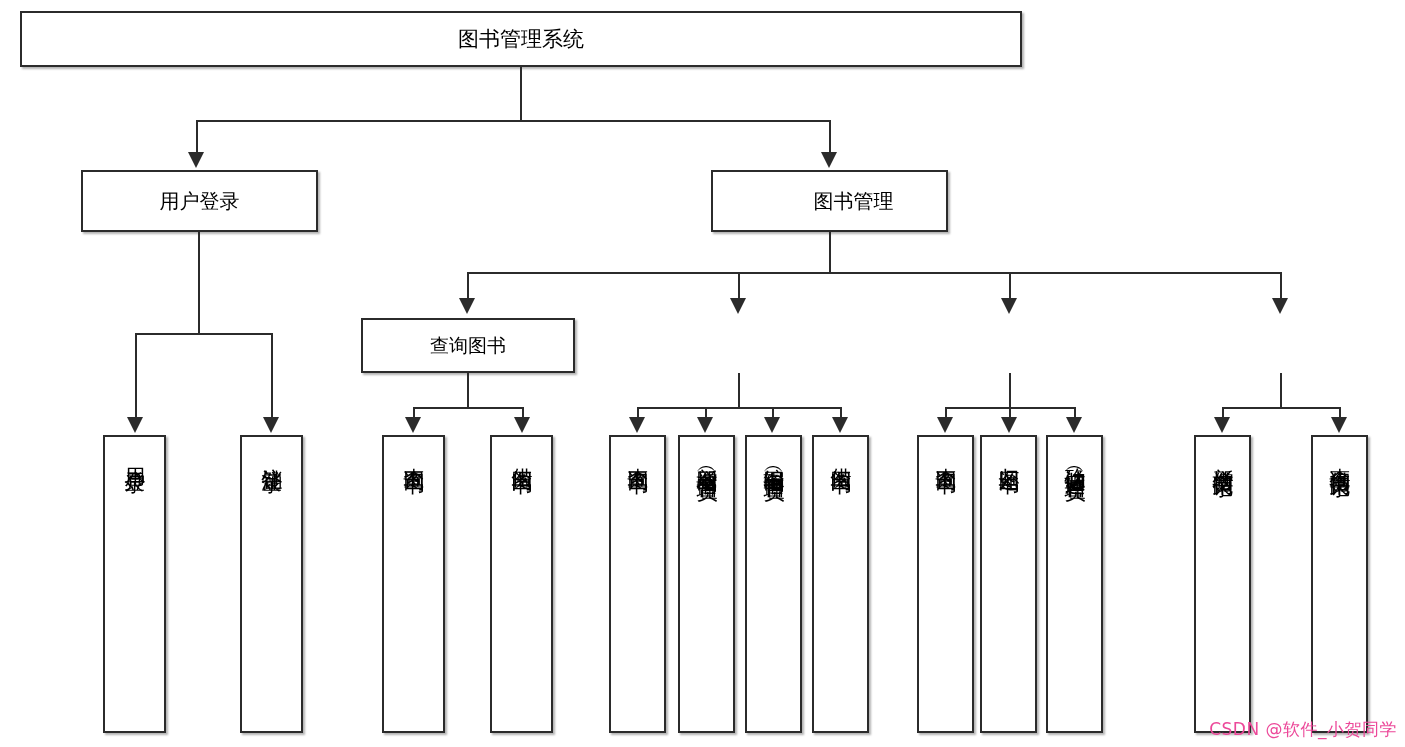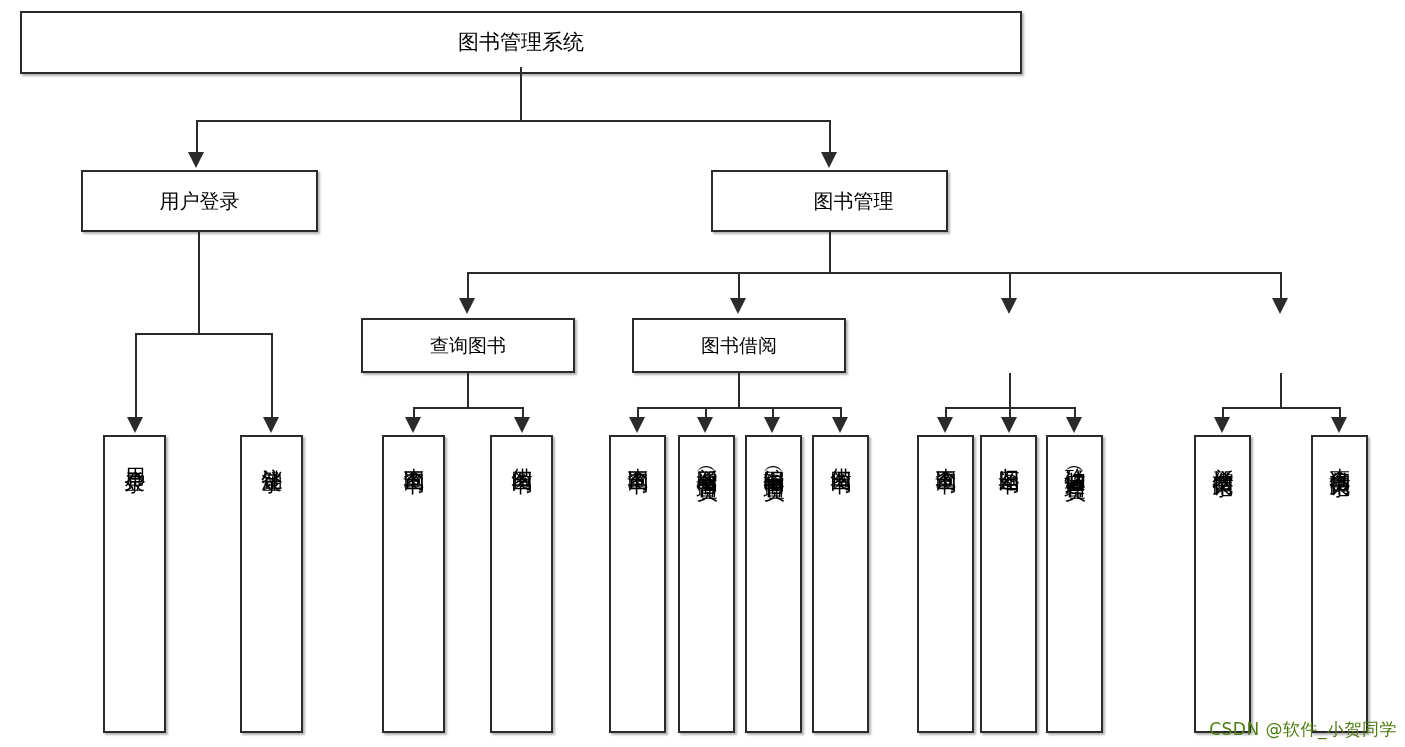--- a/index.html
+++ b/index.html
@@ -72,31 +72,31 @@
     border-left: 8px solid transparent;
     border-right: 8px solid transparent;
     border-top: 16px solid #2b2b2b;
   }
   
   #watermark {
     position: absolute;
     right: 8px;
     bottom: 6px;
     font-size: 17px;
-    color: #4d7c0f;
+    color: #ec4899;
     white-space: nowrap;
     letter-spacing: 0.5px;
   }
 </style>
 </head>
 <body>
 
 <div id="canvas">
 
-  <div class="node root" style="left:20px; top:11px; width:1002px; height:63px;">
+  <div class="node root" style="left:20px; top:11px; width:1002px; height:56px;">
     <span>图书管理系统</span>
   </div>
 
   <div class="vline" style="left:520px; top:67px; height:53px;"></div>
 
   <div class="hline" style="left:196px; top:120px; width:634px;"></div>
 
   <div class="vline" style="left:196px; top:120px; height:33px;"></div>
   <div class="arrow" style="left:188px; top:152px;"></div>
 
@@ -124,23 +124,20 @@
   <div class="vline" style="left:738px; top:272px; height:27px;"></div>
   <div class="arrow" style="left:730px; top:298px;"></div>
   <div class="vline" style="left:1009px; top:272px; height:27px;"></div>
   <div class="arrow" style="left:1001px; top:298px;"></div>
   <div class="vline" style="left:1280px; top:272px; height:27px;"></div>
   <div class="arrow" style="left:1272px; top:298px;"></div>
 
   <div class="node level3" style="left:361px; top:318px; width:214px; height:55px;">
     <span>查询图书</span>
   </div>
-  <div class="node level3" style="left:632px; top:318px; width:214px; height:55px;">
-    <span>图书借阅</span>
-  </div>
 
   <div class="vline" style="left:467px; top:373px; height:34px;"></div>
   <div class="hline" style="left:413px; top:407px; width:110px;"></div>
   <div class="vline" style="left:413px; top:407px; height:11px;"></div>
   <div class="arrow" style="left:405px; top:417px;"></div>
   <div class="vline" style="left:522px; top:407px; height:11px;"></div>
   <div class="arrow" style="left:514px; top:417px;"></div>
 
   <div class="vline" style="left:738px; top:373px; height:34px;"></div>
   <div class="hline" style="left:637px; top:407px; width:204px;"></div>

